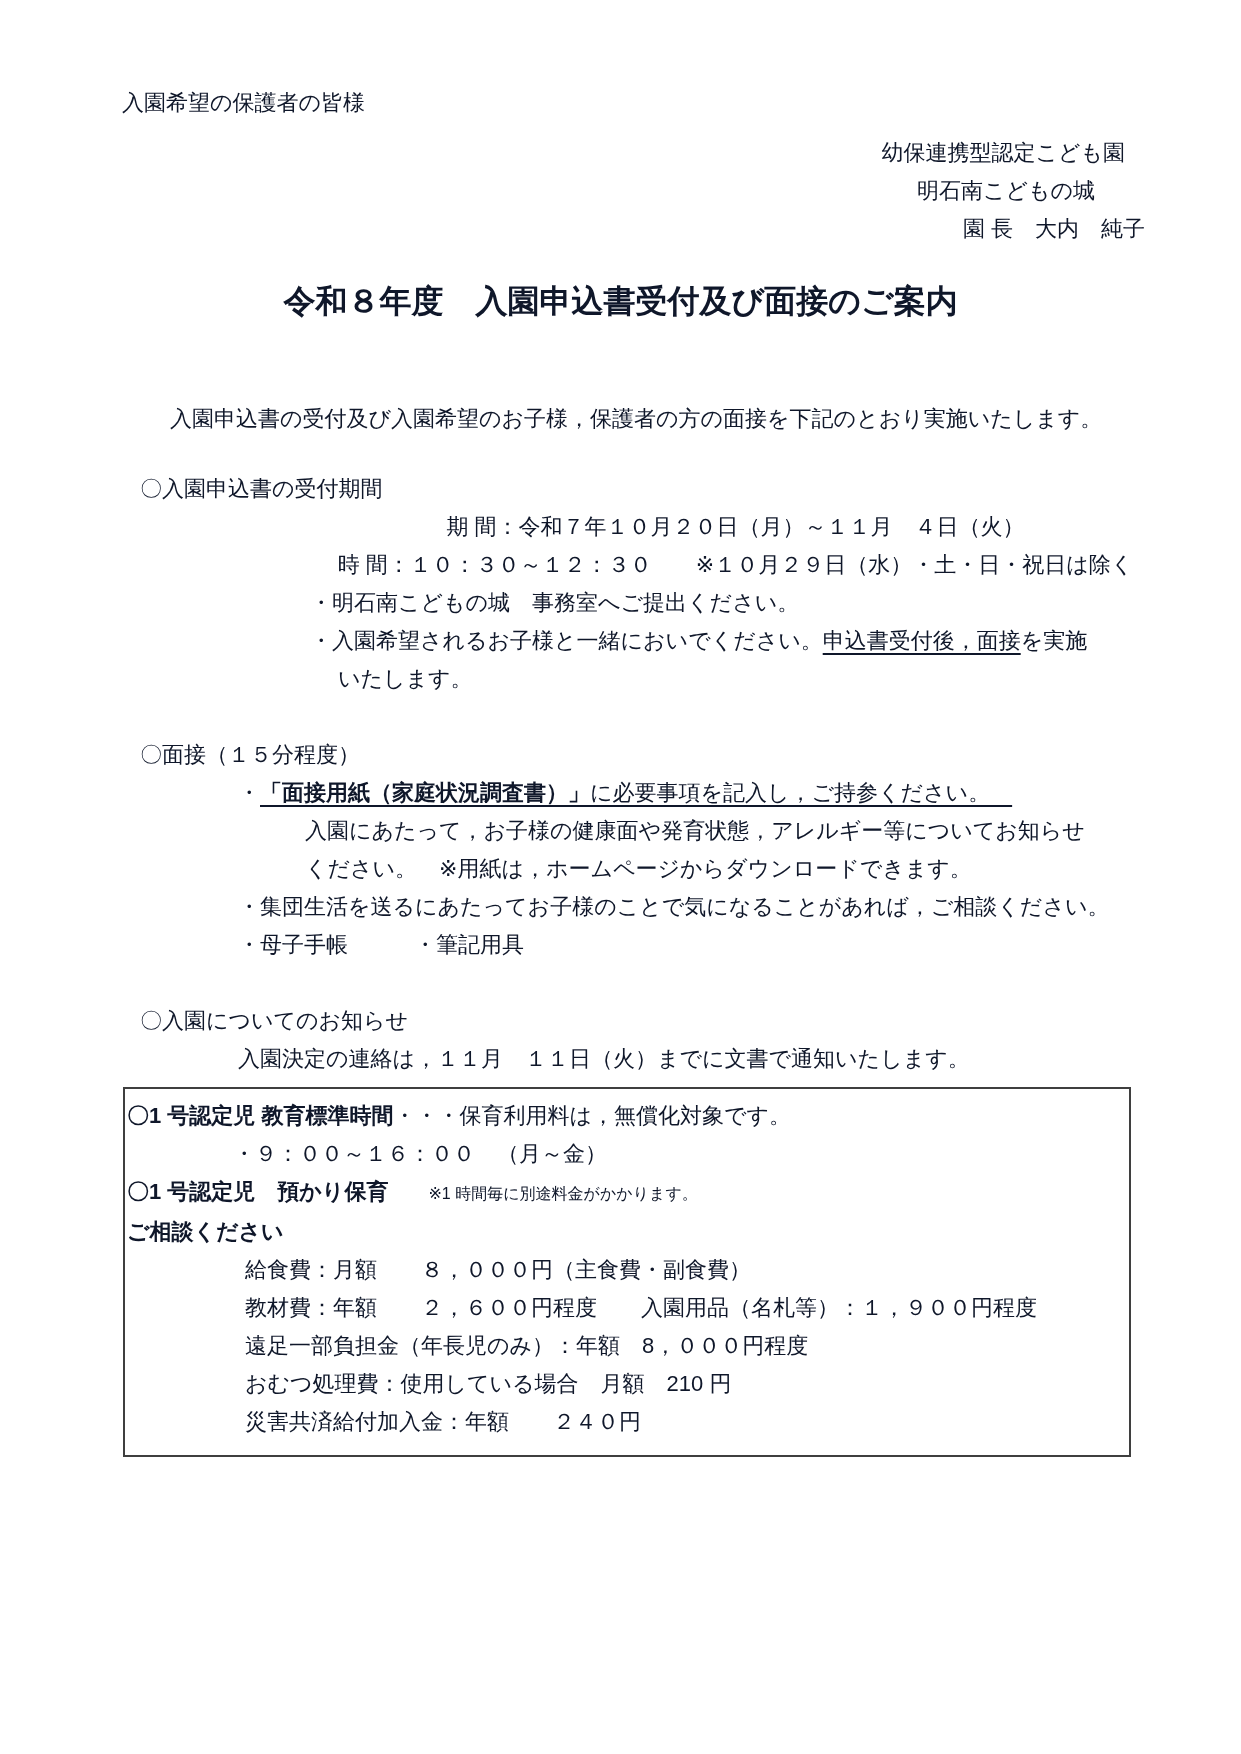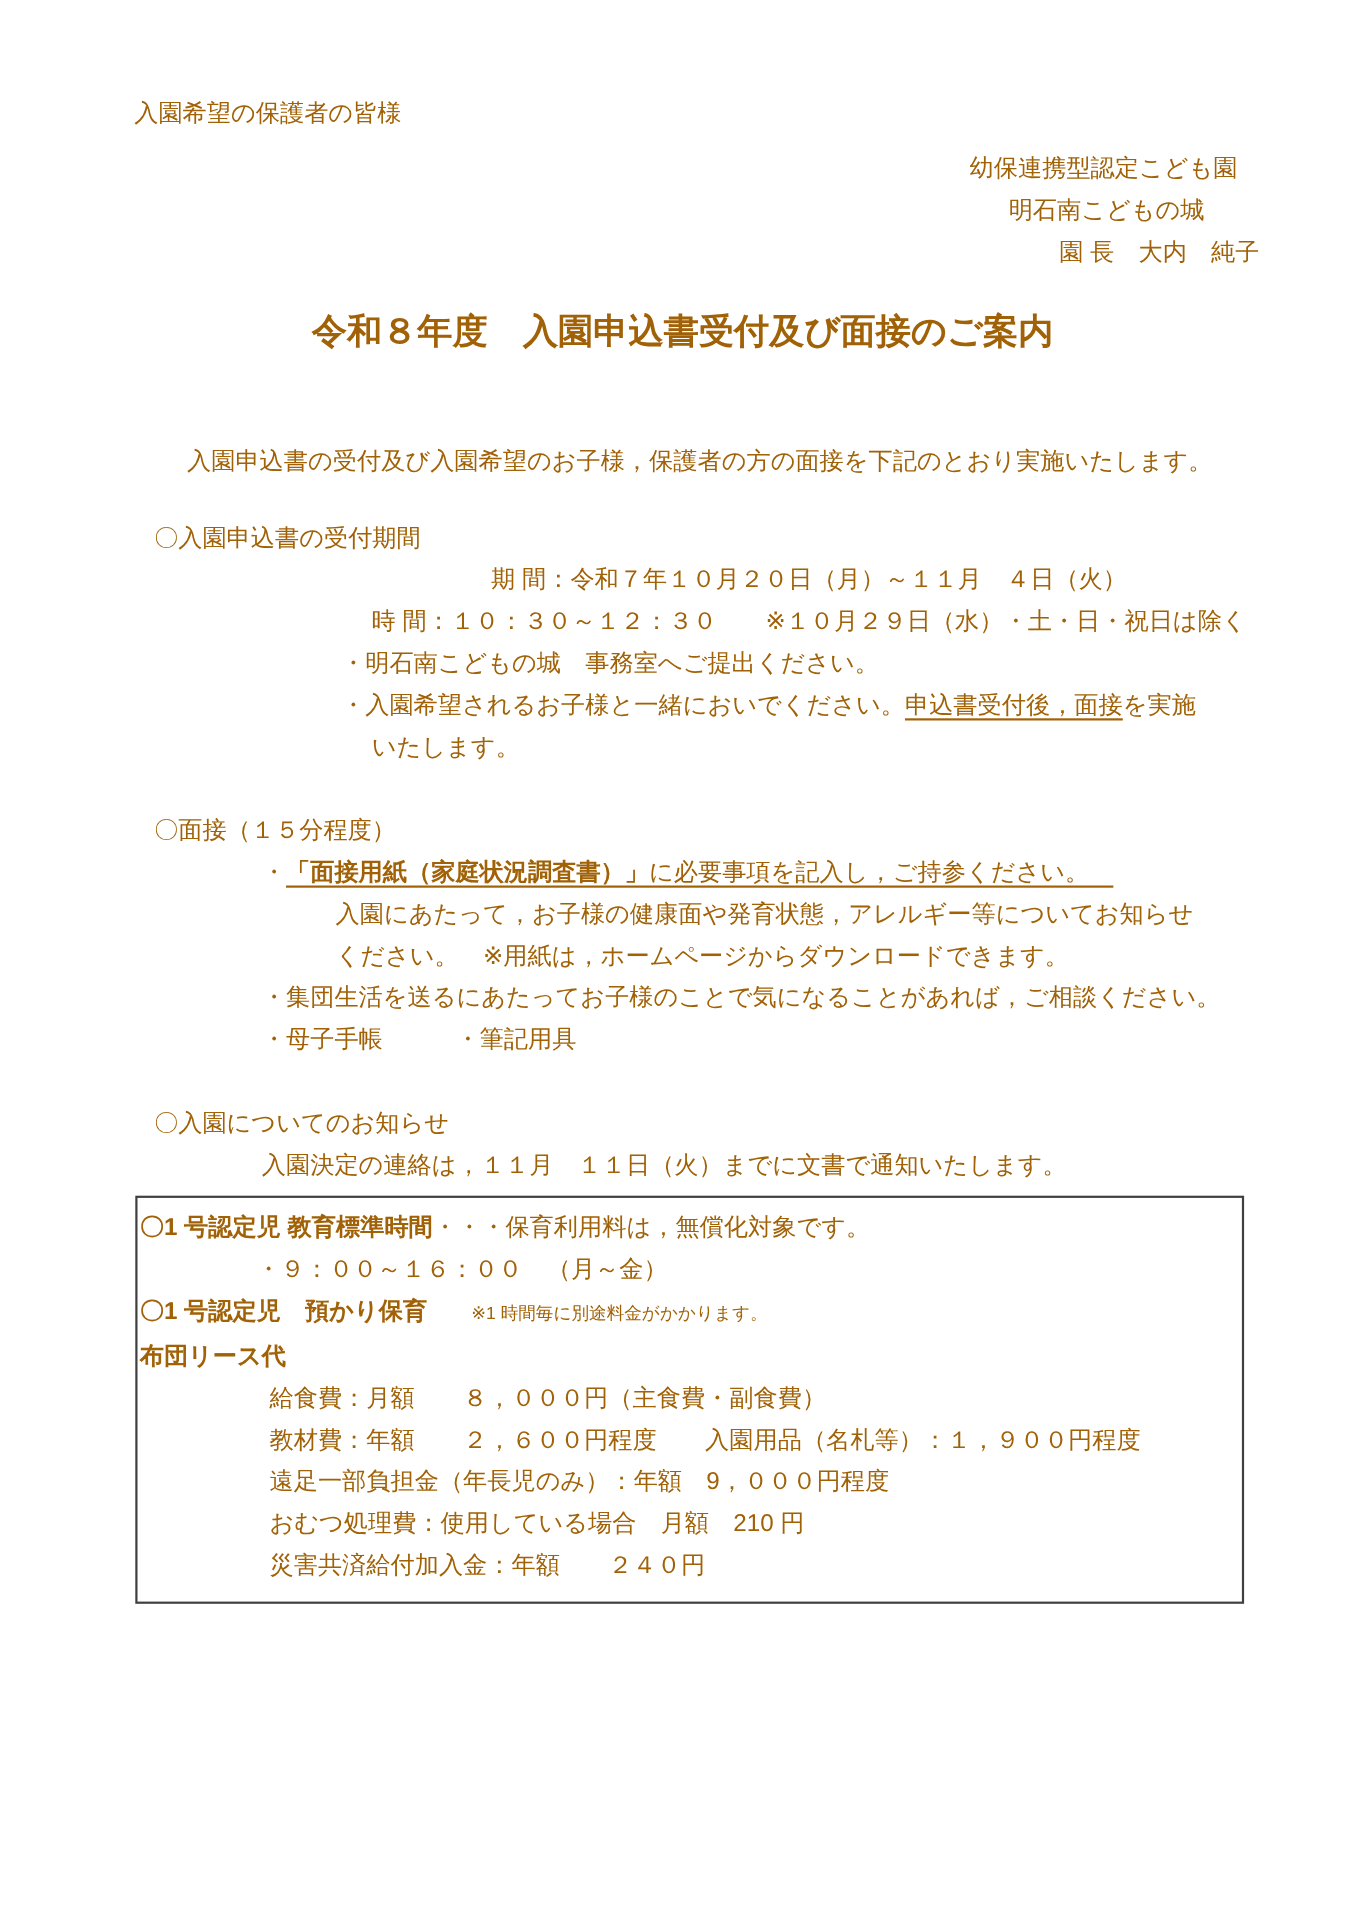--- a/index.html
+++ b/index.html
@@ -1,20 +1,20 @@
 <!DOCTYPE html>
 <html lang="ja"><head>
 <meta charset="utf-8">
 <style>
   html,body { margin:0; padding:0; background:#ffffff; }
   .page {
     position:relative;
     width:1241px; height:1754px;
     background:#ffffff;
-    color:#a16207;
+    color:#0f172a;
     font-family:"Liberation Sans","DejaVu Sans",sans-serif;
     overflow:hidden;
   }
   .line { font-size:22px; line-height:38px; white-space:pre; }
   .b { font-weight:700; }
   .u { text-decoration:underline; text-underline-offset:5px; }
 
   .addressee { margin:84px 0 0 122px; }
 
   .sender-line { text-align:right; }
@@ -85,21 +85,21 @@
 
   <div class="line ml-b1">・母子手帳　　　・筆記用具</div>
 
   <div class="line ml-head gap-section">〇入園についてのお知らせ</div>
   <div class="line ml-b1">入園決定の連絡は，１１月　１１日（火）までに文書で通知いたします。</div>
 
   <div class="fee-box">
     <div class="line box-head"><span class="b">〇1 号認定児 教育標準時間</span><span>・・・保育利用料は，無償化対象です。</span></div>
     <div class="line box-bullet">・９：００～１６：００　（月～金）</div>
     <div class="line box-head"><span class="b">〇1 号認定児　預かり保育</span><span class="box-note">※1 時間毎に別途料金がかかります。</span></div>
-    <div class="line box-head b">布団リース代</div>
+    <div class="line box-head b">ご相談ください</div>
     <div class="line box-fee">給食費：月額　　８，０００円（主食費・副食費）</div>
     <div class="line box-fee">教材費：年額　　２，６００円程度　　入園用品（名札等）：１，９００円程度</div>
-    <div class="line box-fee">遠足一部負担金（年長児のみ）：年額　9，０００円程度</div>
+    <div class="line box-fee">遠足一部負担金（年長児のみ）：年額　8，０００円程度</div>
     <div class="line box-fee">おむつ処理費：使用している場合　月額　210 円</div>
     <div class="line box-fee">災害共済給付加入金：年額　　２４０円</div>
   </div>
 
 </div>
 
 </body></html>

